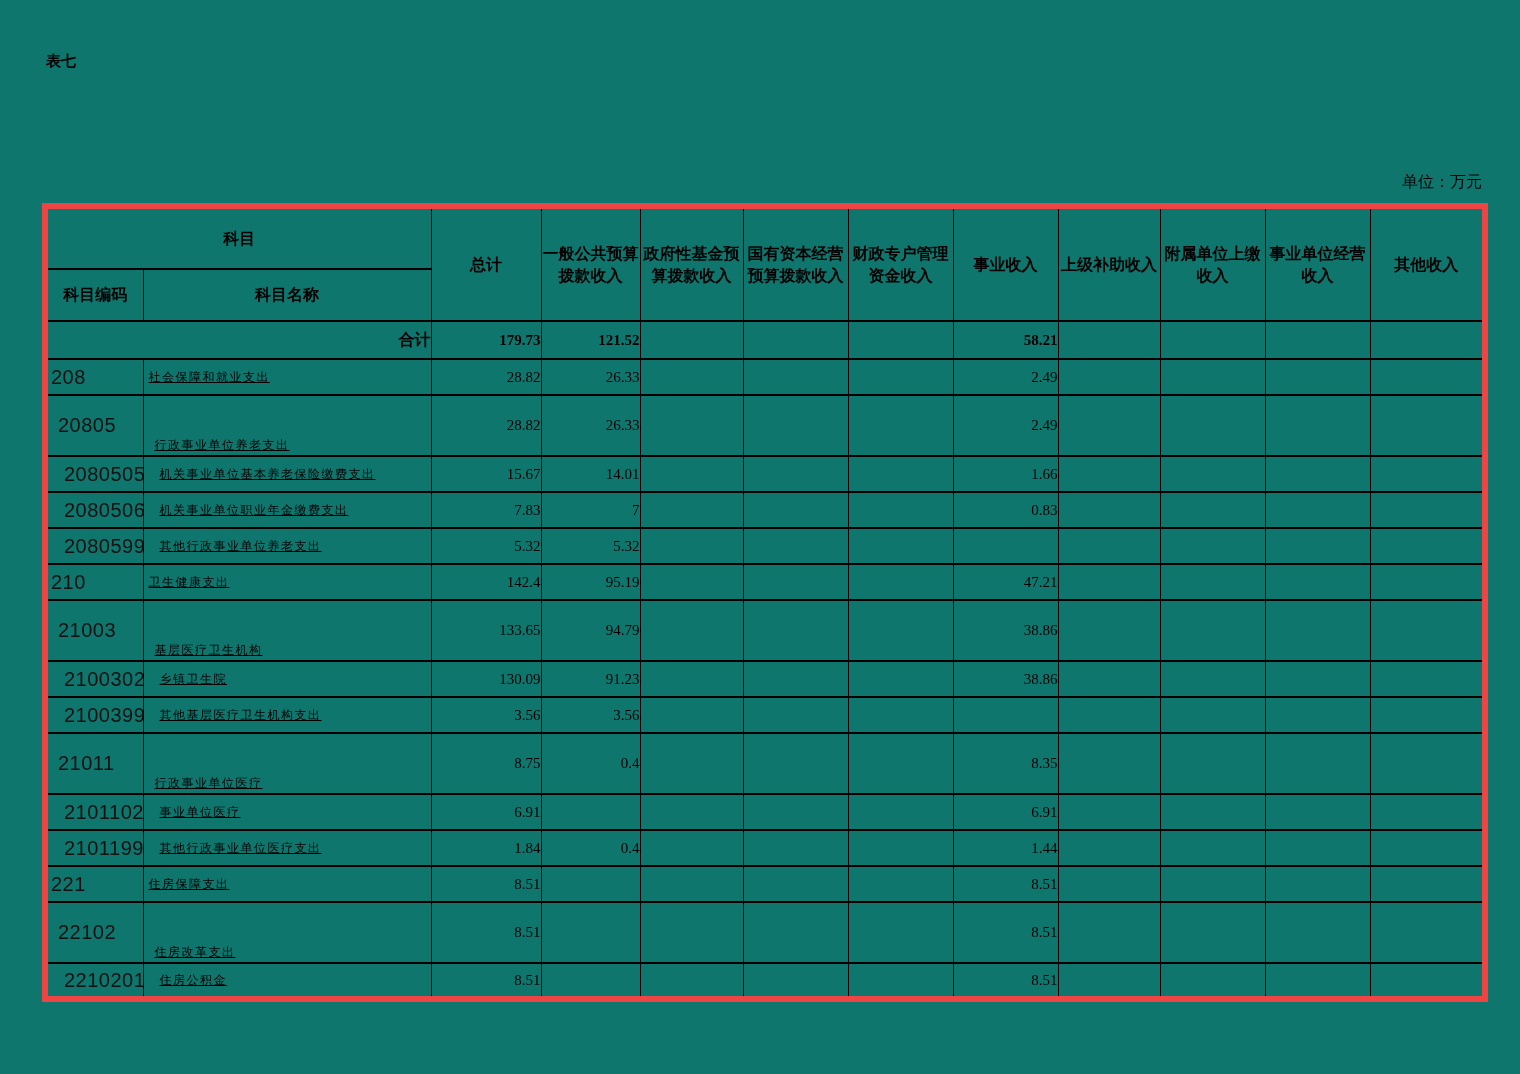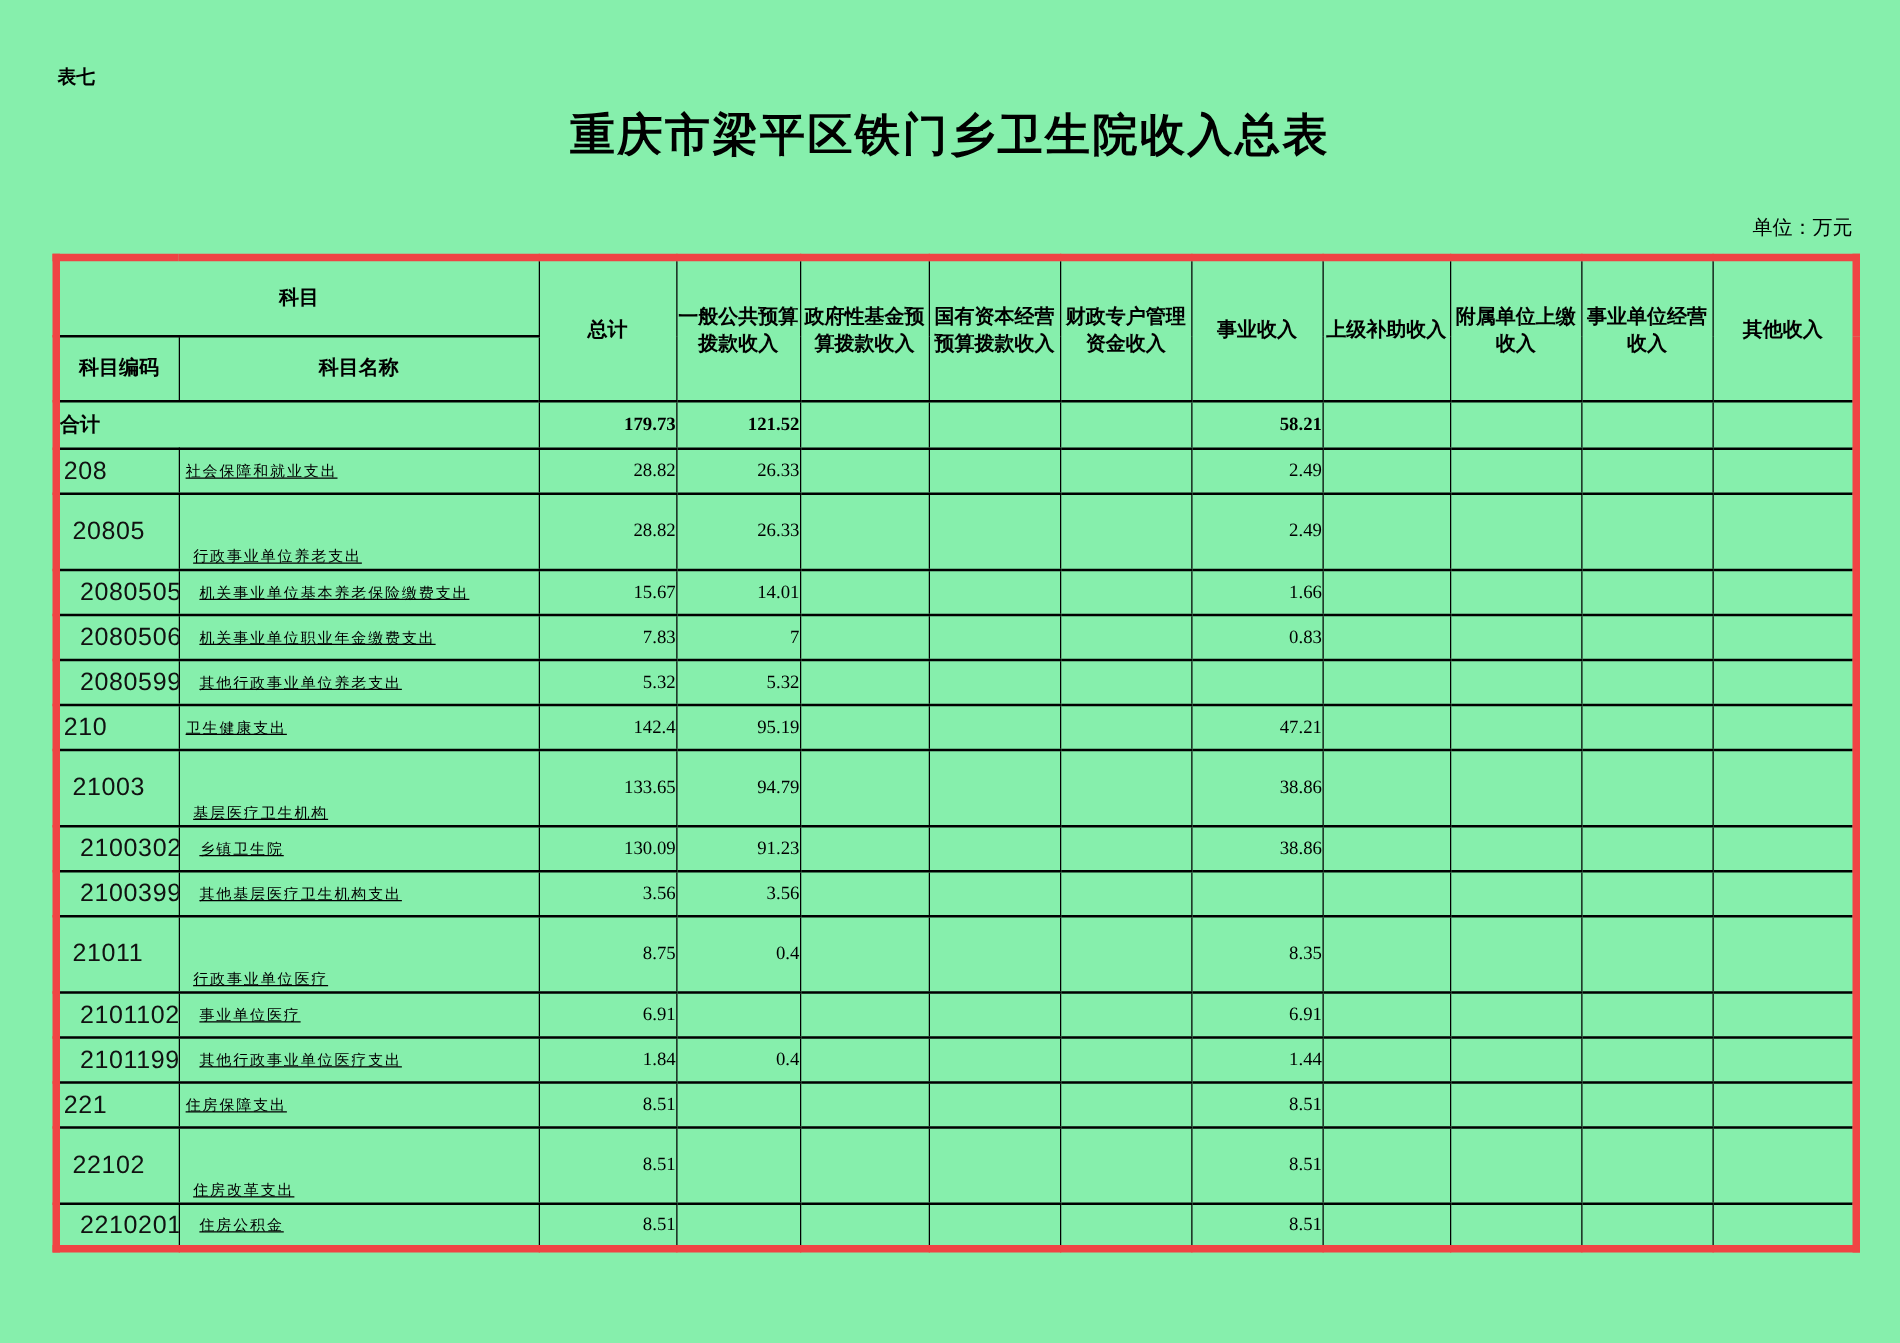--- a/index.html
+++ b/index.html
@@ -1,20 +1,20 @@
 <!DOCTYPE html>
 <html><head>
 <meta charset="utf-8">
 <style>
   html, body { margin: 0; padding: 0; background: #ffffff; }
   .sheet {
     position: relative;
     width: 1520px;
     height: 1074px;
-    background: #86efac;
+    background: #0f766e;
     color: #000000;
     font-family: "Liberation Serif", serif;
     overflow: hidden;
   }
   .table-label {
     position: absolute;
     left: 46px;
     top: 52px;
     font-size: 15px;
     font-weight: bold;
@@ -61,21 +61,21 @@
     line-height: 22px;
     padding: 0 2px;
   }
   #header-row-1 { height: 63px; }
   #header-row-2 { height: 52px; }
   tr.total-row { height: 38px; }
   tr.total-row td { font-weight: bold; }
   td.total-label {
     font-family: Liberation Mono, monospace;
     font-size: 16px;
-    text-align: left;
+    text-align: right;
   }
   tbody tr.data-row { height: 36px; }
   td.code {
     font-family: "Liberation Sans", sans-serif;
     font-size: 20px;
     letter-spacing: 0.5px;
     color: #111;
     text-align: left;
   }
   td.name { font-size: 12px; text-decoration: underline; }
@@ -98,21 +98,20 @@
   tr.lv2 td.name .nm { text-indent: 11px; margin-top: 40px; }
   tr.lv3 td.name .nm { text-indent: 16px; }
 </style>
 </head>
 <body>
 
 <div class="sheet">
 
   <div class="table-label">表七</div>
 
-  <div class="page-title">重庆市梁平区铁门乡卫生院收入总表</div>
 
   <div class="unit-note">单位：万元</div>
 
   <table class="main">
     <colgroup>
       <col style="width:98px">
         <col style="width:288px">
         <col style="width:110px">
         <col style="width:99px">
       <col style="width:103px">

